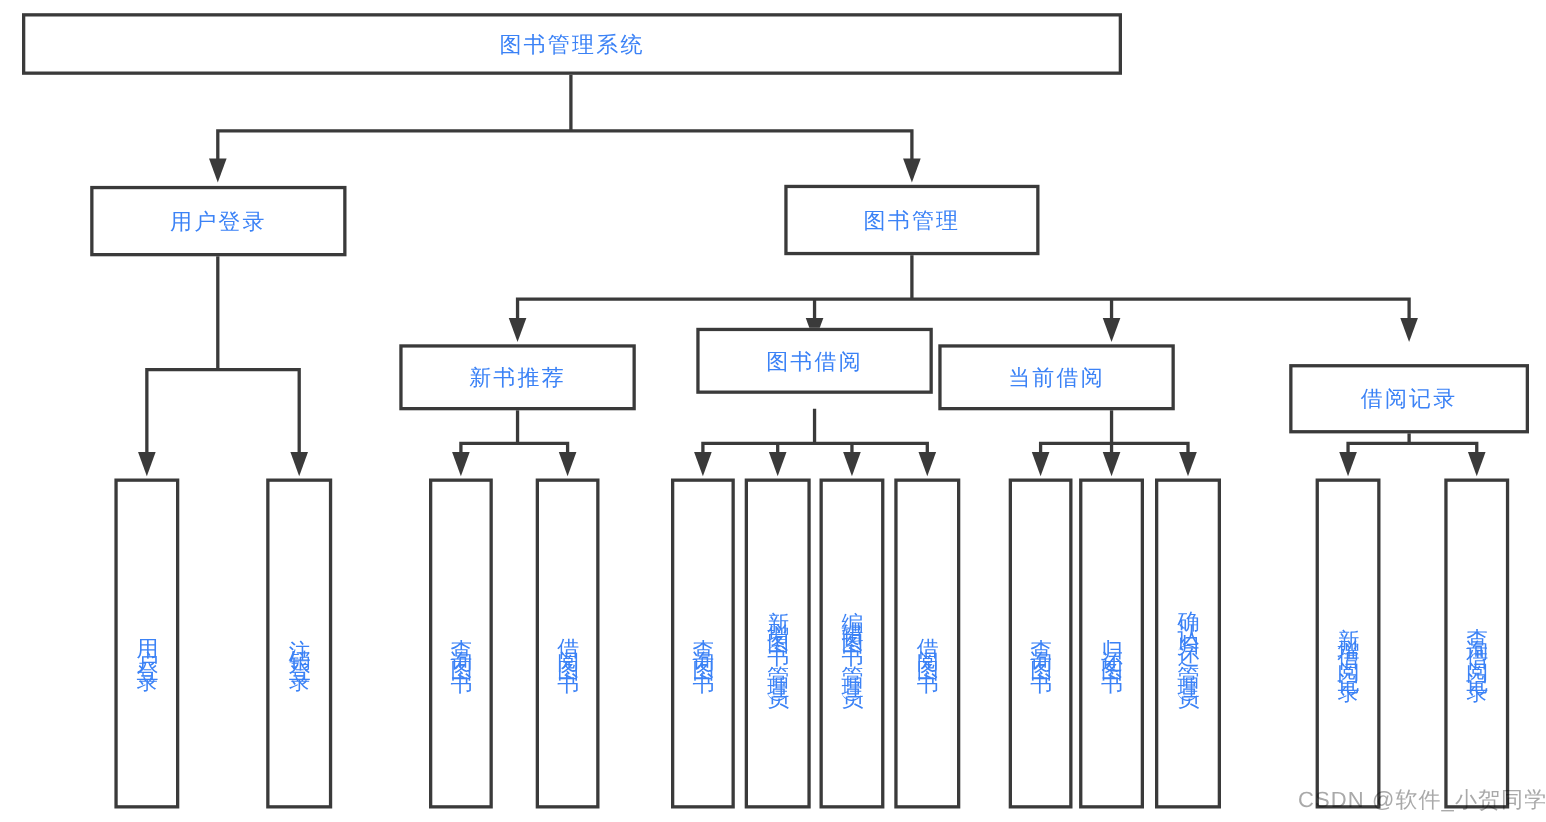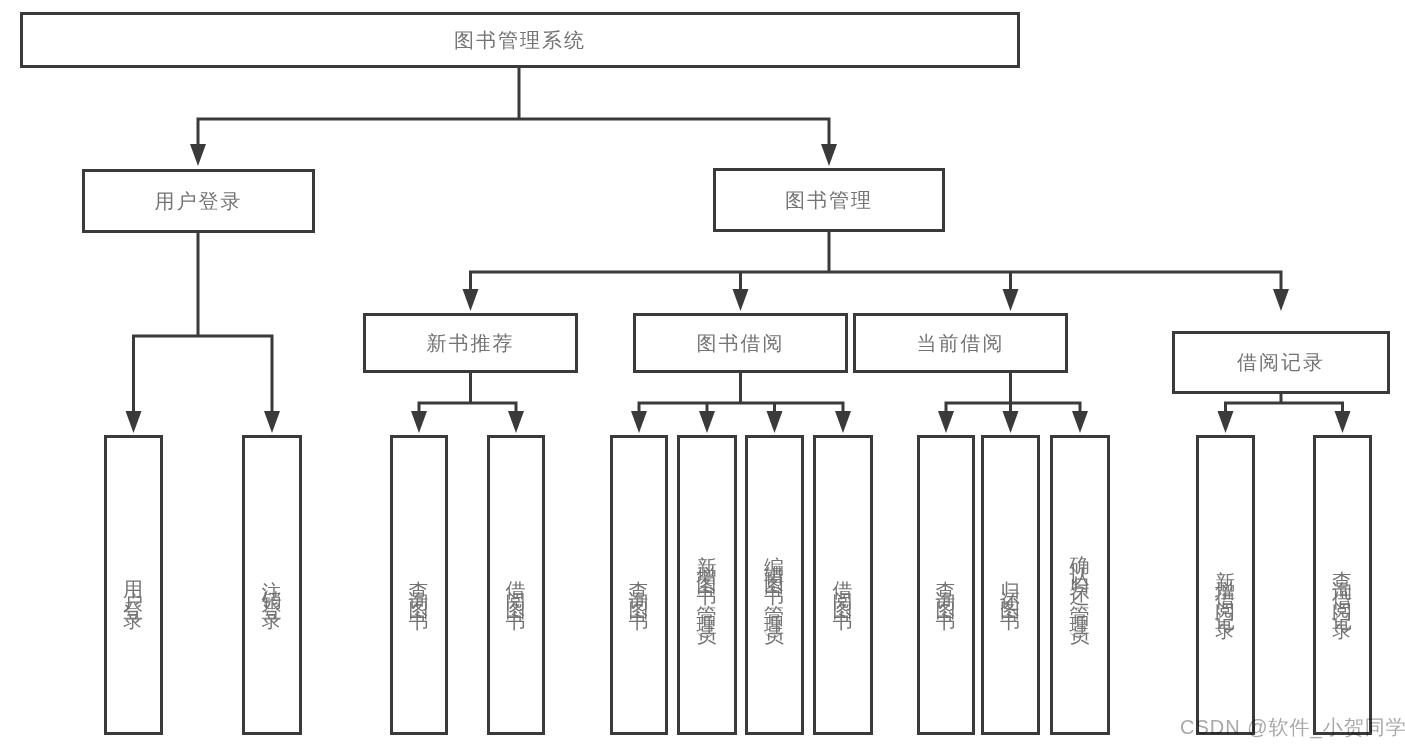--- a/index.html
+++ b/index.html
@@ -5,21 +5,21 @@
   html,body{margin:0;padding:0;}
   body{
     width:1405px;height:747px;position:relative;overflow:hidden;
     background:#ffffff;
     font-family:"Liberation Sans","DejaVu Sans",sans-serif;
   }
   #stage{position:absolute;inset:0;width:1405px;height:747px;}
   #connectors{position:absolute;left:0;top:0;z-index:1;}
   .node{
     position:absolute;z-index:2;box-sizing:border-box;
-    background:#ffffff;border:3px solid #3a3a3a;color:#737373;
+    background:#ffffff;border:3px solid #3a3a3a;color:#3b82f6;
     display:flex;align-items:center;justify-content:center;
     font-size:20px;
   }
   .node.h span{letter-spacing:2px;white-space:nowrap;}
   .node.v span{
     writing-mode:vertical-rl;text-orientation:mixed;
     line-height:1;letter-spacing:10px;
   }
   #watermark{
     position:absolute;z-index:3;left:1180px;top:714px;
@@ -72,21 +72,21 @@
   <div class="node h" style="left:82px;top:169px;width:233px;height:64px">
     <span>用户登录</span>
   </div>
   <div class="node h" style="left:363px;top:313px;width:215px;height:60px">
     <span>新书推荐</span>
   </div>
 
   <div class="node h" style="left:713px;top:168px;width:232px;height:64px">
     <span>图书管理</span>
   </div>
-  <div class="node h" style="left:633px;top:313px;width:215px;height:60px">
+  <div class="node h" style="left:633px;top:298px;width:215px;height:60px">
     <span>图书借阅</span>
   </div>
   <div class="node h" style="left:853px;top:313px;width:215px;height:60px">
     <span>当前借阅</span>
   </div>
   <div class="node h" style="left:1172px;top:331px;width:218px;height:63px">
     <span>借阅记录</span>
   </div>
 
   <div class="node v" style="left:104px;top:435px;width:59px;height:300px">

